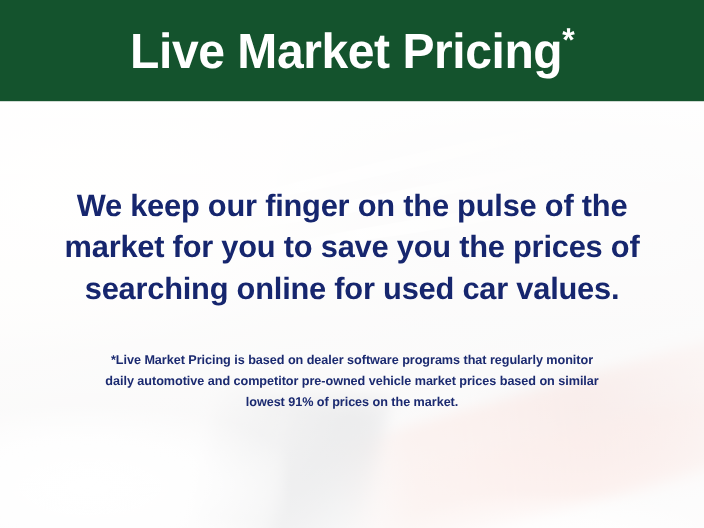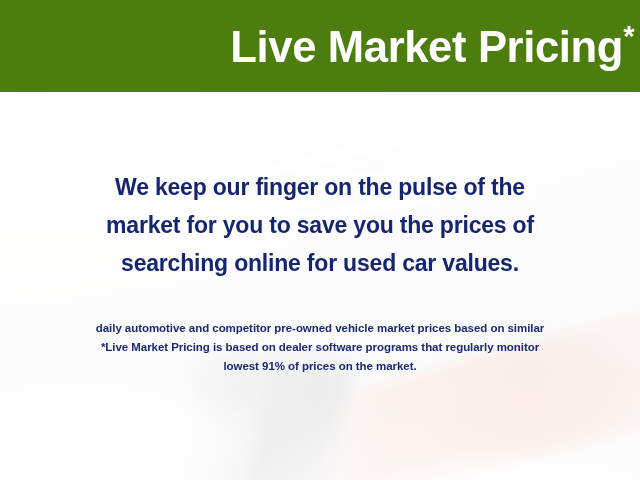--- a/index.html
+++ b/index.html
@@ -127,24 +127,24 @@
        rgba(255,255,255,0.74) 72%,
        rgba(255,255,255,0.80) 100%);
   }
 
   
   #header-bar {
     position: absolute;
     left: 0; top: 0;
     width: 640px;
     height: 92px;
-    background: #4d7c0f;
+    background: #14532d;
     display: flex;
     align-items: center;
-    justify-content: flex-end;
+    justify-content: center;
   }
   #header-title {
     color: #ffffff;
     font-size: 45px;
     font-weight: bold;
     letter-spacing: -0.4px;
     line-height: 1;
     white-space: nowrap;
     margin: 0;
     transform: scaleX(0.97);
@@ -156,21 +156,21 @@
   }
 
   
   #headline {
     position: absolute;
     left: 26px;
     top: 168px;
     width: 588px;
     text-align: center;
     color: #16266e;
-    font-size: 23px;
+    font-size: 28px;
     font-weight: bold;
     line-height: 38px;
     letter-spacing: -0.2px;
   }
   #headline .hl-line { display: block; }
 
   
   #disclaimer {
     position: absolute;
     left: 24px;
@@ -211,18 +211,18 @@
     <h1 id="header-title"><span>Live Market Pricing</span><span class="asterisk">*</span></h1>
   </div>
 
   <div id="headline">
     <span class="hl-line">We keep our finger on the pulse of the</span>
     <span class="hl-line">market for you to save you the prices of</span>
     <span class="hl-line">searching online for used car values.</span>
   </div>
 
   <div id="disclaimer">
+    <span class="dc-line">*Live Market Pricing is based on dealer software programs that regularly monitor</span>
     <span class="dc-line">daily automotive and competitor pre-owned vehicle market prices based on similar</span>
-    <span class="dc-line">*Live Market Pricing is based on dealer software programs that regularly monitor</span>
     <span class="dc-line">lowest 91% of prices on the market.</span>
   </div>
 
 </div>
 
 </body></html>

